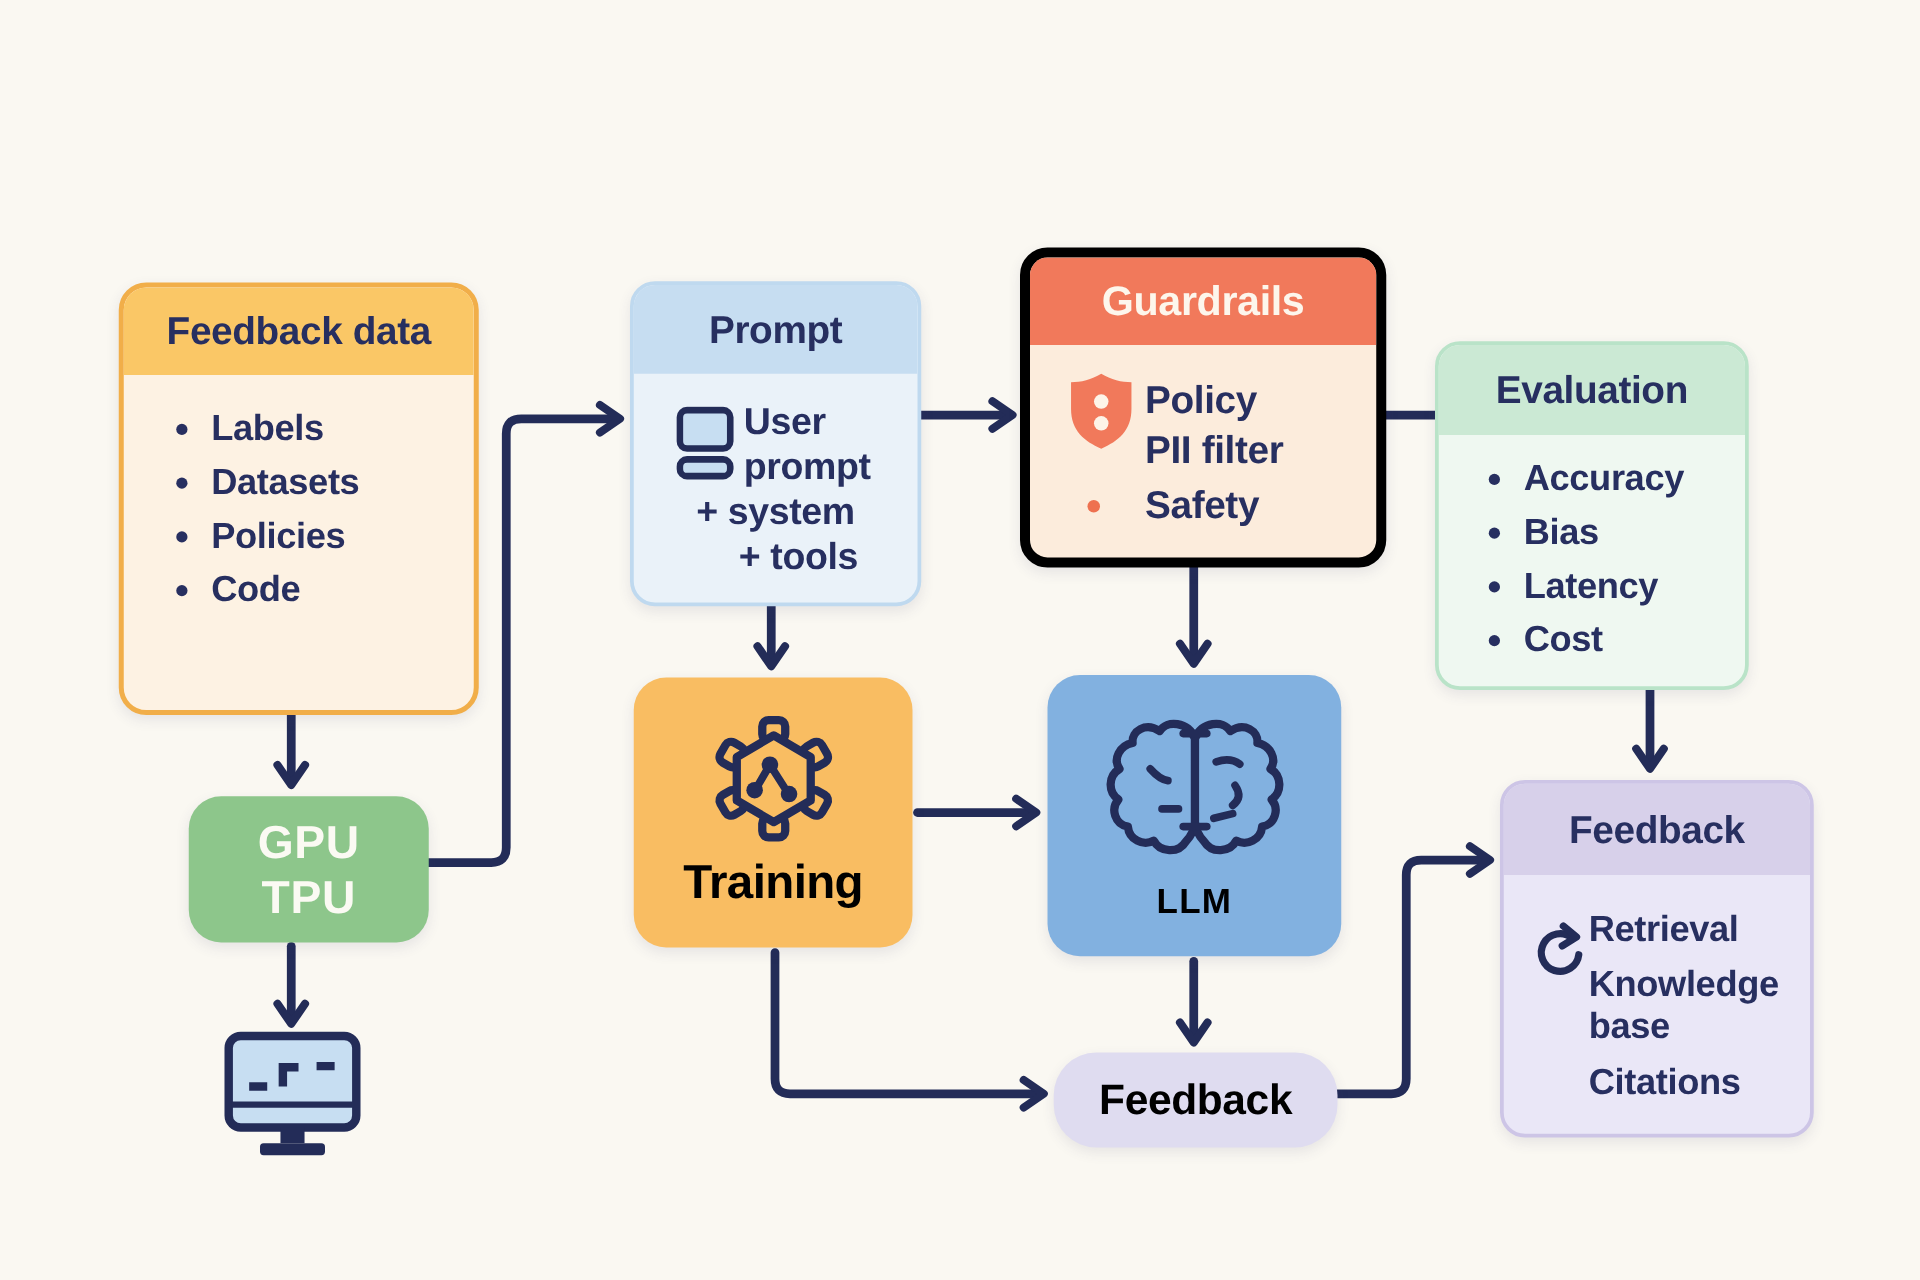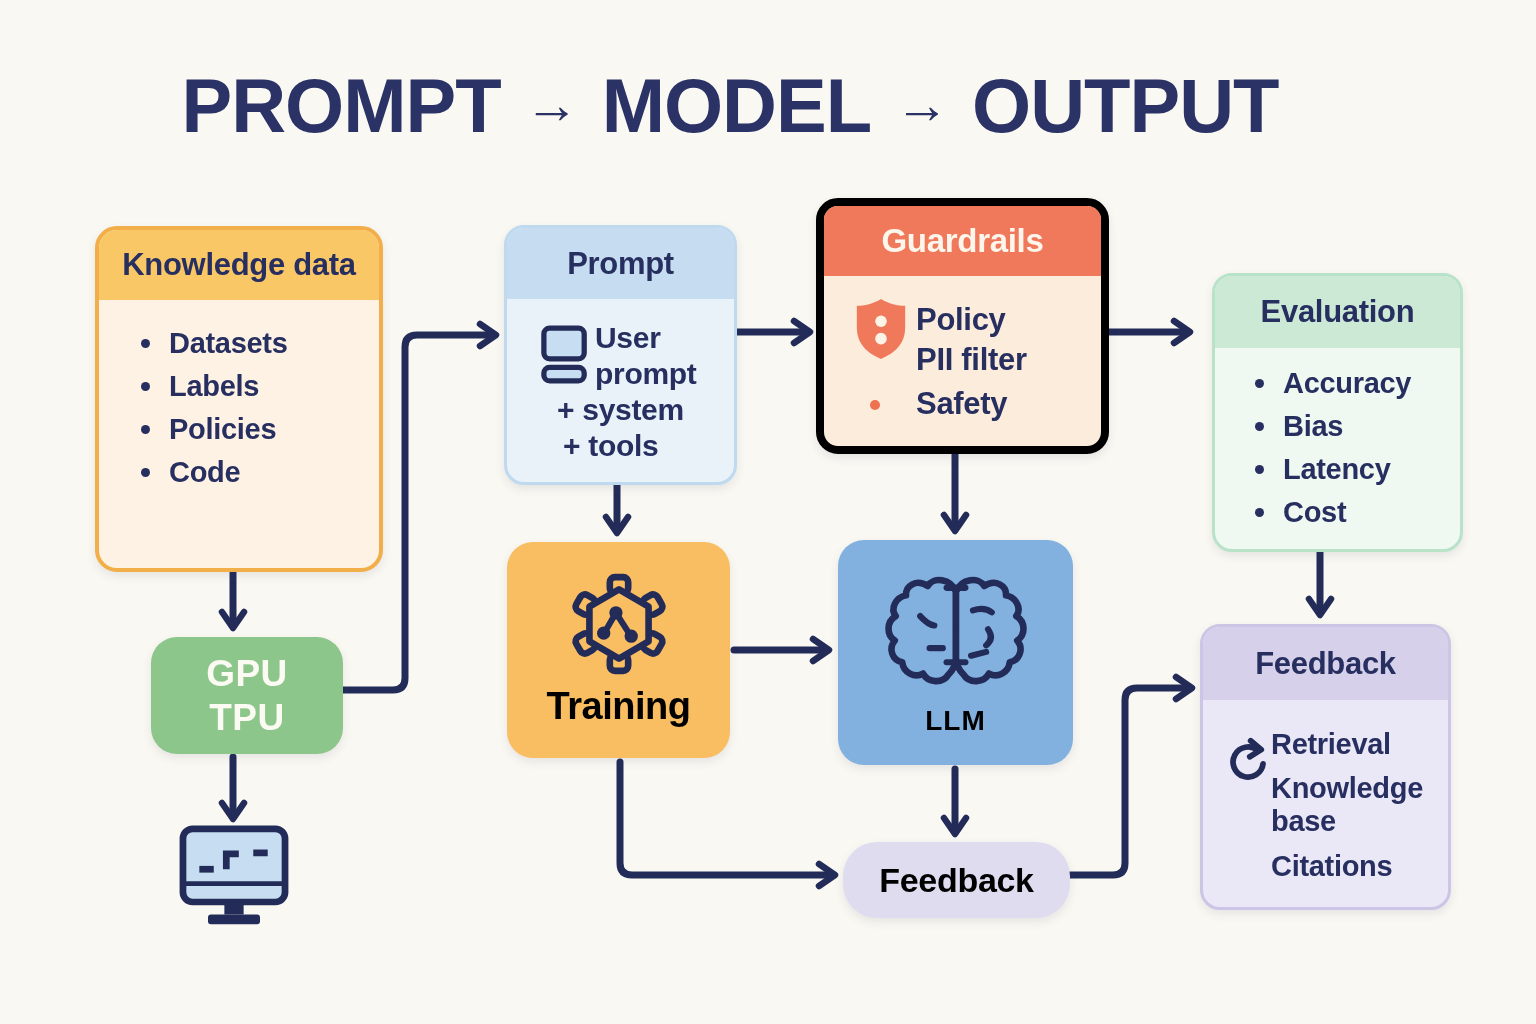--- a/index.html
+++ b/index.html
@@ -45,33 +45,33 @@
   
   .td-card{left:95px;top:226px;width:280px;height:338px;border:4px solid #f1ae49;background:#fdf2e3;}
   .td-card .card-header{height:70px;background:#fac766;}
 
   .prompt-card{left:504px;top:225px;width:227px;height:254px;border:3px solid #bfd9ef;background:#eaf2f9;border-radius:20px;}
   .prompt-card .card-header{height:71px;background:#c6ddf1;}
   .prompt-line{position:absolute;font-size:30px;font-weight:700;letter-spacing:-0.3px;}
   .pl0{left:88px;top:22px;}
   .pl1{left:88px;top:58px;}
   .pl2{left:50px;top:94px;}
-  .pl3{left:56px;top:130px;}
+  .pl3{left:84px;top:130px;}
   .prompt-icon{position:absolute;left:34px;top:26px;}
 
   .guard-card{left:816px;top:198px;width:277px;height:240px;border:8px solid #000000;background:#fcecdc;}
   .guard-card .card-header{height:70px;background:#f1795b;color:#fdf6ec;font-size:33px;}
   .g-shield{position:absolute;left:28px;top:20px;}
   .g-line{position:absolute;font-size:31px;font-weight:700;letter-spacing:-0.3px;}
   .gl0{left:92px;top:26px;}
   .gl1{left:92px;top:66px;}
   .gl2{left:92px;top:110px;}
   .g-dot{position:absolute;left:46px;top:124px;width:10px;height:10px;border-radius:50%;background:#ee7150;}
 
-  .eval-card{left:1212px;top:273px;width:245px;height:273px;border:3px solid #b9e3c8;background:#eff8f1;border-radius:20px;}
+  .eval-card{left:1148px;top:273px;width:245px;height:273px;border:3px solid #b9e3c8;background:#eff8f1;border-radius:20px;}
   .eval-card .card-header{height:72px;background:#cbe9d4;}
   .eval-card .bullets{padding:14px 0 0 40px;}
 
   .fbd-card{left:1200px;top:624px;width:245px;height:280px;border:3px solid #cdc5e6;background:#eae7f7;border-radius:20px;}
   .fbd-card .card-header{height:73px;background:#d7d0ea;}
   .fb-icon{position:absolute;left:22px;top:36px;}
   .fb-line{position:absolute;left:68px;font-size:29px;font-weight:700;letter-spacing:-0.3px;line-height:33px;}
   .fb0{top:28px;}
   .fb1{top:72px;width:150px;}
   .fb2{top:150px;}
@@ -91,23 +91,20 @@
   .fbs-box{left:843px;top:842px;width:227px;height:76px;background:#dfdcf0;border-radius:34px;}
   .fbs-box .lab{font-size:34px;font-weight:700;letter-spacing:-0.3px;}
 
   .monitor{position:absolute;left:178px;top:824px;z-index:2;}
 </style>
 </head>
 <body>
 
 <div class="canvas">
 
-  <div class="title">
-    <span>PROMPT</span><span class="sep">→</span><span>MODEL</span><span class="sep">→</span><span>OUTPUT</span>
-  </div>
 
   <svg class="arrows" width="1536" height="1024" viewBox="0 0 1536 1024">
     <defs>
       <marker id="arw" markerUnits="userSpaceOnUse" markerWidth="30" markerHeight="30" viewBox="0 0 30 30" refX="20" refY="15" orient="auto">
         <path d="M6,4 L22,15 L6,26" fill="none" stroke="#232c58" stroke-width="6.5" stroke-linecap="round" stroke-linejoin="round"></path>
       </marker>
     </defs>
     <g fill="none" stroke="#232c58" stroke-width="7" stroke-linecap="round" stroke-linejoin="round">
       <path d="M233,569 L233,626" marker-end="url(#arw)"></path>
       <path d="M233,757 L233,817" marker-end="url(#arw)"></path>
@@ -118,30 +115,30 @@
       <path d="M617,482 L617,531" marker-end="url(#arw)"></path>
       <path d="M734,650 L827,650" marker-end="url(#arw)"></path>
       <path d="M620,762 L620,863 Q620,875 632,875 L833,875" marker-end="url(#arw)"></path>
       <path d="M955,769 L955,832" marker-end="url(#arw)"></path>
       <path d="M1070,875 L1113,875 Q1125,875 1125,863 L1125,700 Q1125,688 1137,688 L1190,688" marker-end="url(#arw)"></path>
       <path d="M1320,549 L1320,613" marker-end="url(#arw)"></path>
     </g>
   </svg>
 
   <div class="card td-card">
-    <div class="card-header">Knowledge data</div>
+    <div class="card-header">Feedback data</div>
     <div class="card-body">
       <div class="bullets">
         <div class="bullet-row">
             <span class="dot"></span>
+            <span class="bl">Labels</span>
+          </div>
+        <div class="bullet-row">
+            <span class="dot"></span>
             <span class="bl">Datasets</span>
-          </div>
-        <div class="bullet-row">
-            <span class="dot"></span>
-            <span class="bl">Labels</span>
           </div>
         <div class="bullet-row">
             <span class="dot"></span>
             <span class="bl">Policies</span>
           </div>
         <div class="bullet-row">
             <span class="dot"></span>
             <span class="bl">Code</span>
           </div>
       </div>

